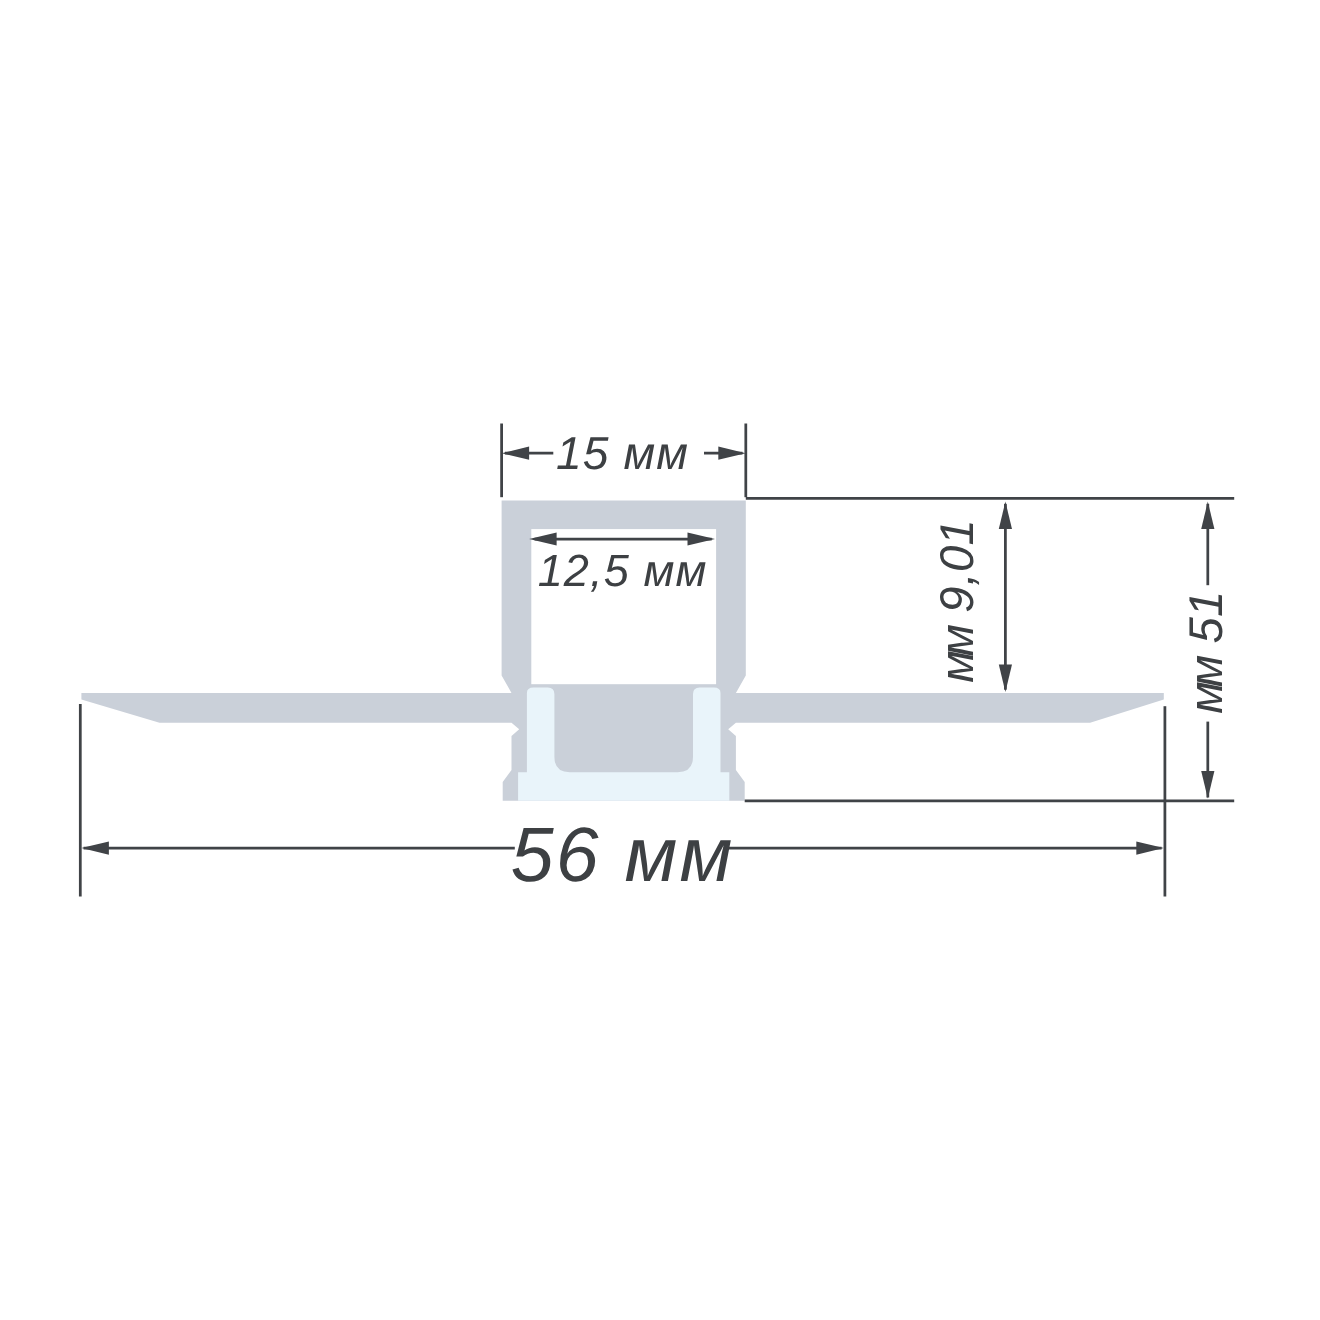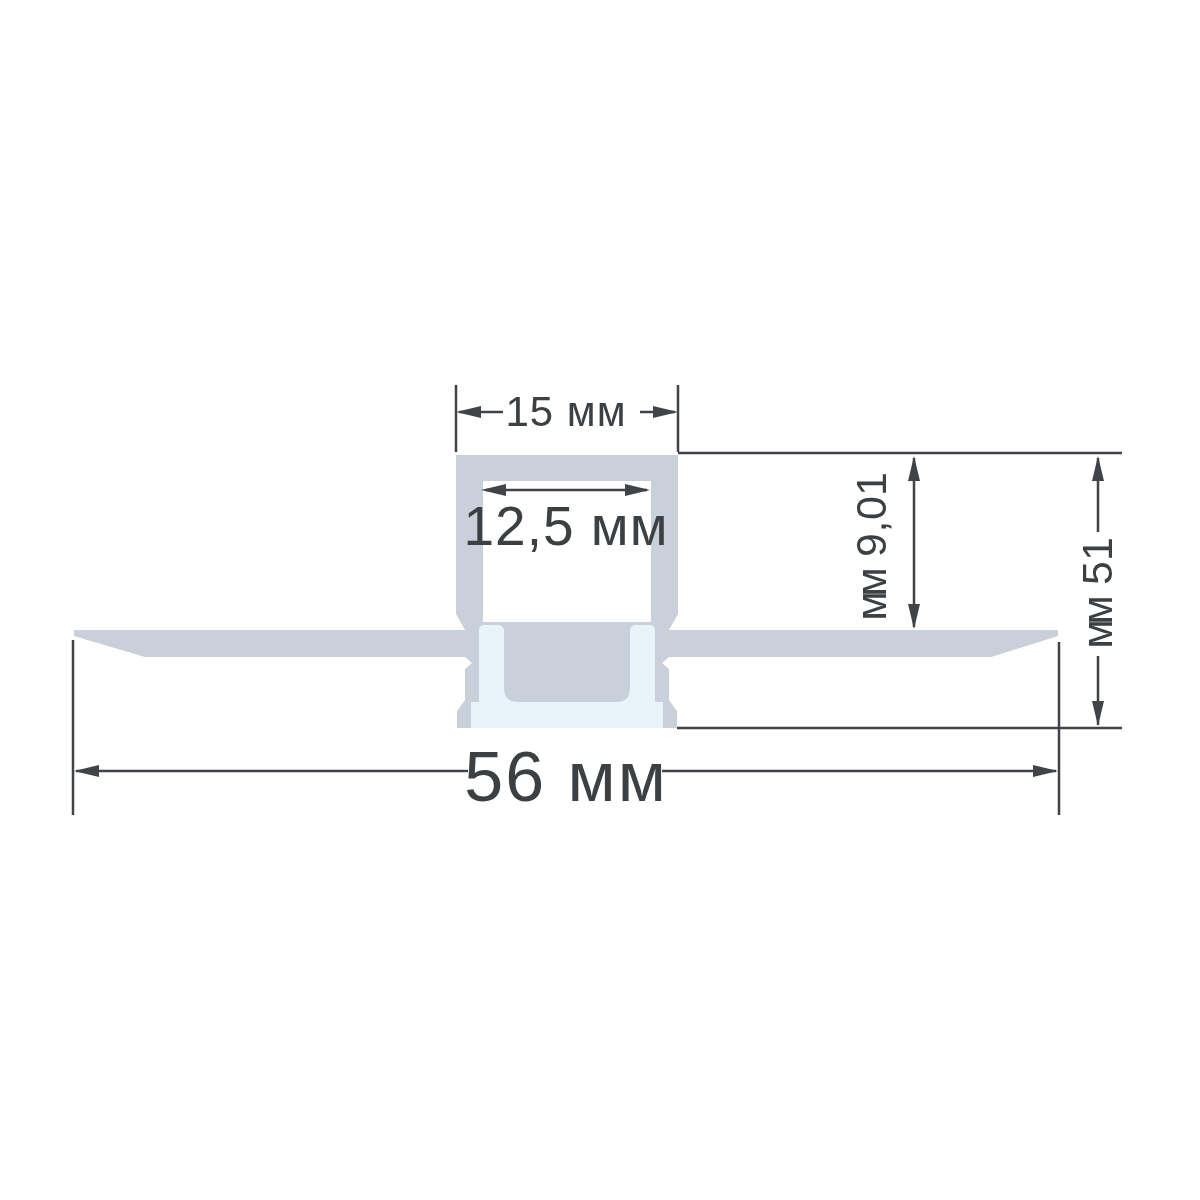--- a/index.html
+++ b/index.html
@@ -2,32 +2,33 @@
 <html><head>
 <meta charset="utf-8">
 <style>
   html,body{margin:0;padding:0;}
   body{background:#ffffff;font-family:"Liberation Sans","DejaVu Sans",sans-serif;}
   #canvas{
     position:relative;
     width:1200px;height:1200px;
     background:#ffffff;
     overflow:hidden;
+    font-style:italic;
   }
   #drawing-svg{position:absolute;left:0;top:0;}
   .dim-label{
     position:absolute;
     color:#3d4043;
     white-space:nowrap;
     transform:translateX(-50%);
     line-height:1;
     letter-spacing:1px;
   }
   .dim-label-top15{font-size:42px;}
-  .dim-label-inner{font-size:55px;}
+  .dim-label-inner{font-size:41px;}
   .dim-label-bottom{font-size:70px;letter-spacing:2px;}
   .vtext{
     position:absolute;
     display:flex;
     flex-direction:column;
     align-items:center;
     color:#3d4043;
     font-size:43px;
     line-height:1;
   }

